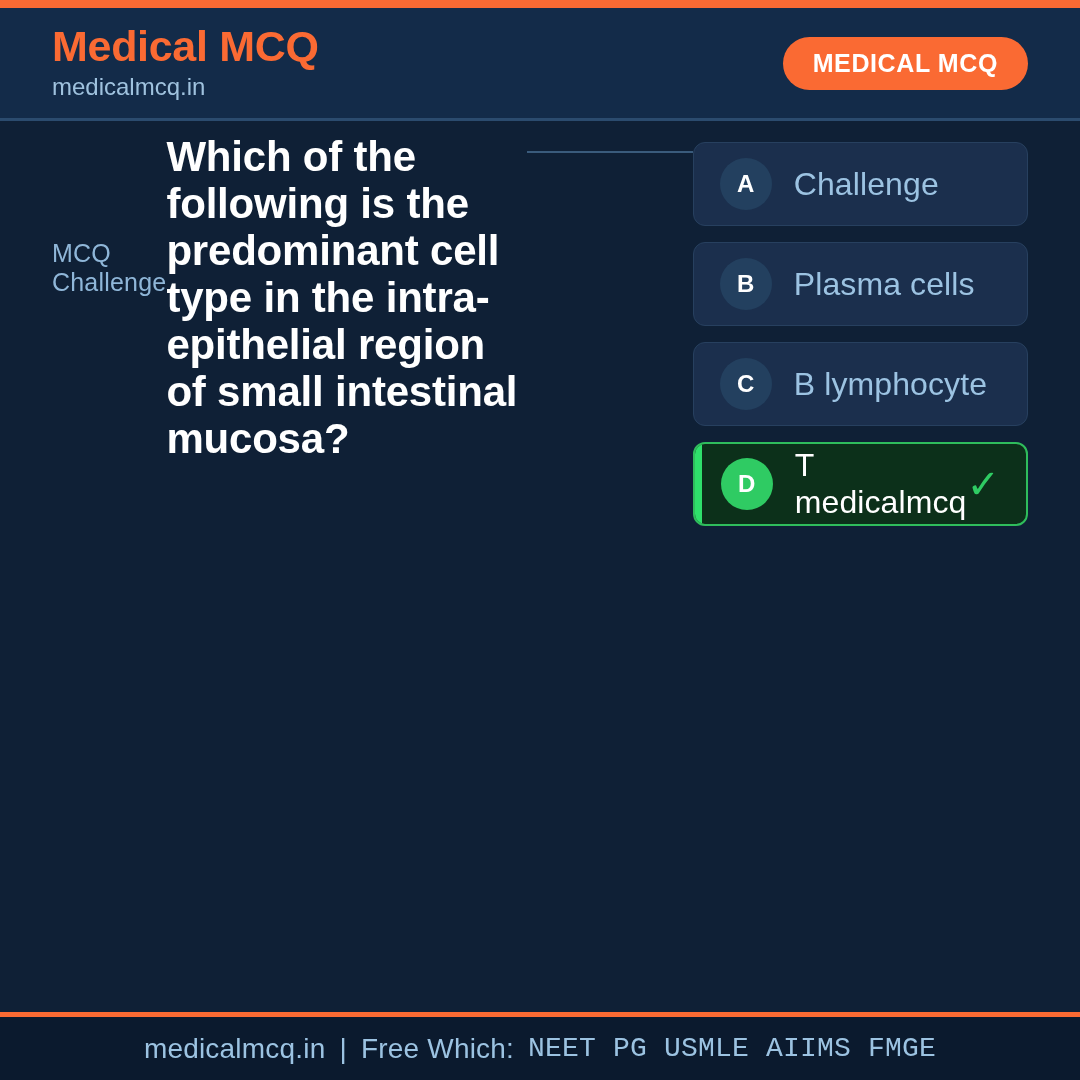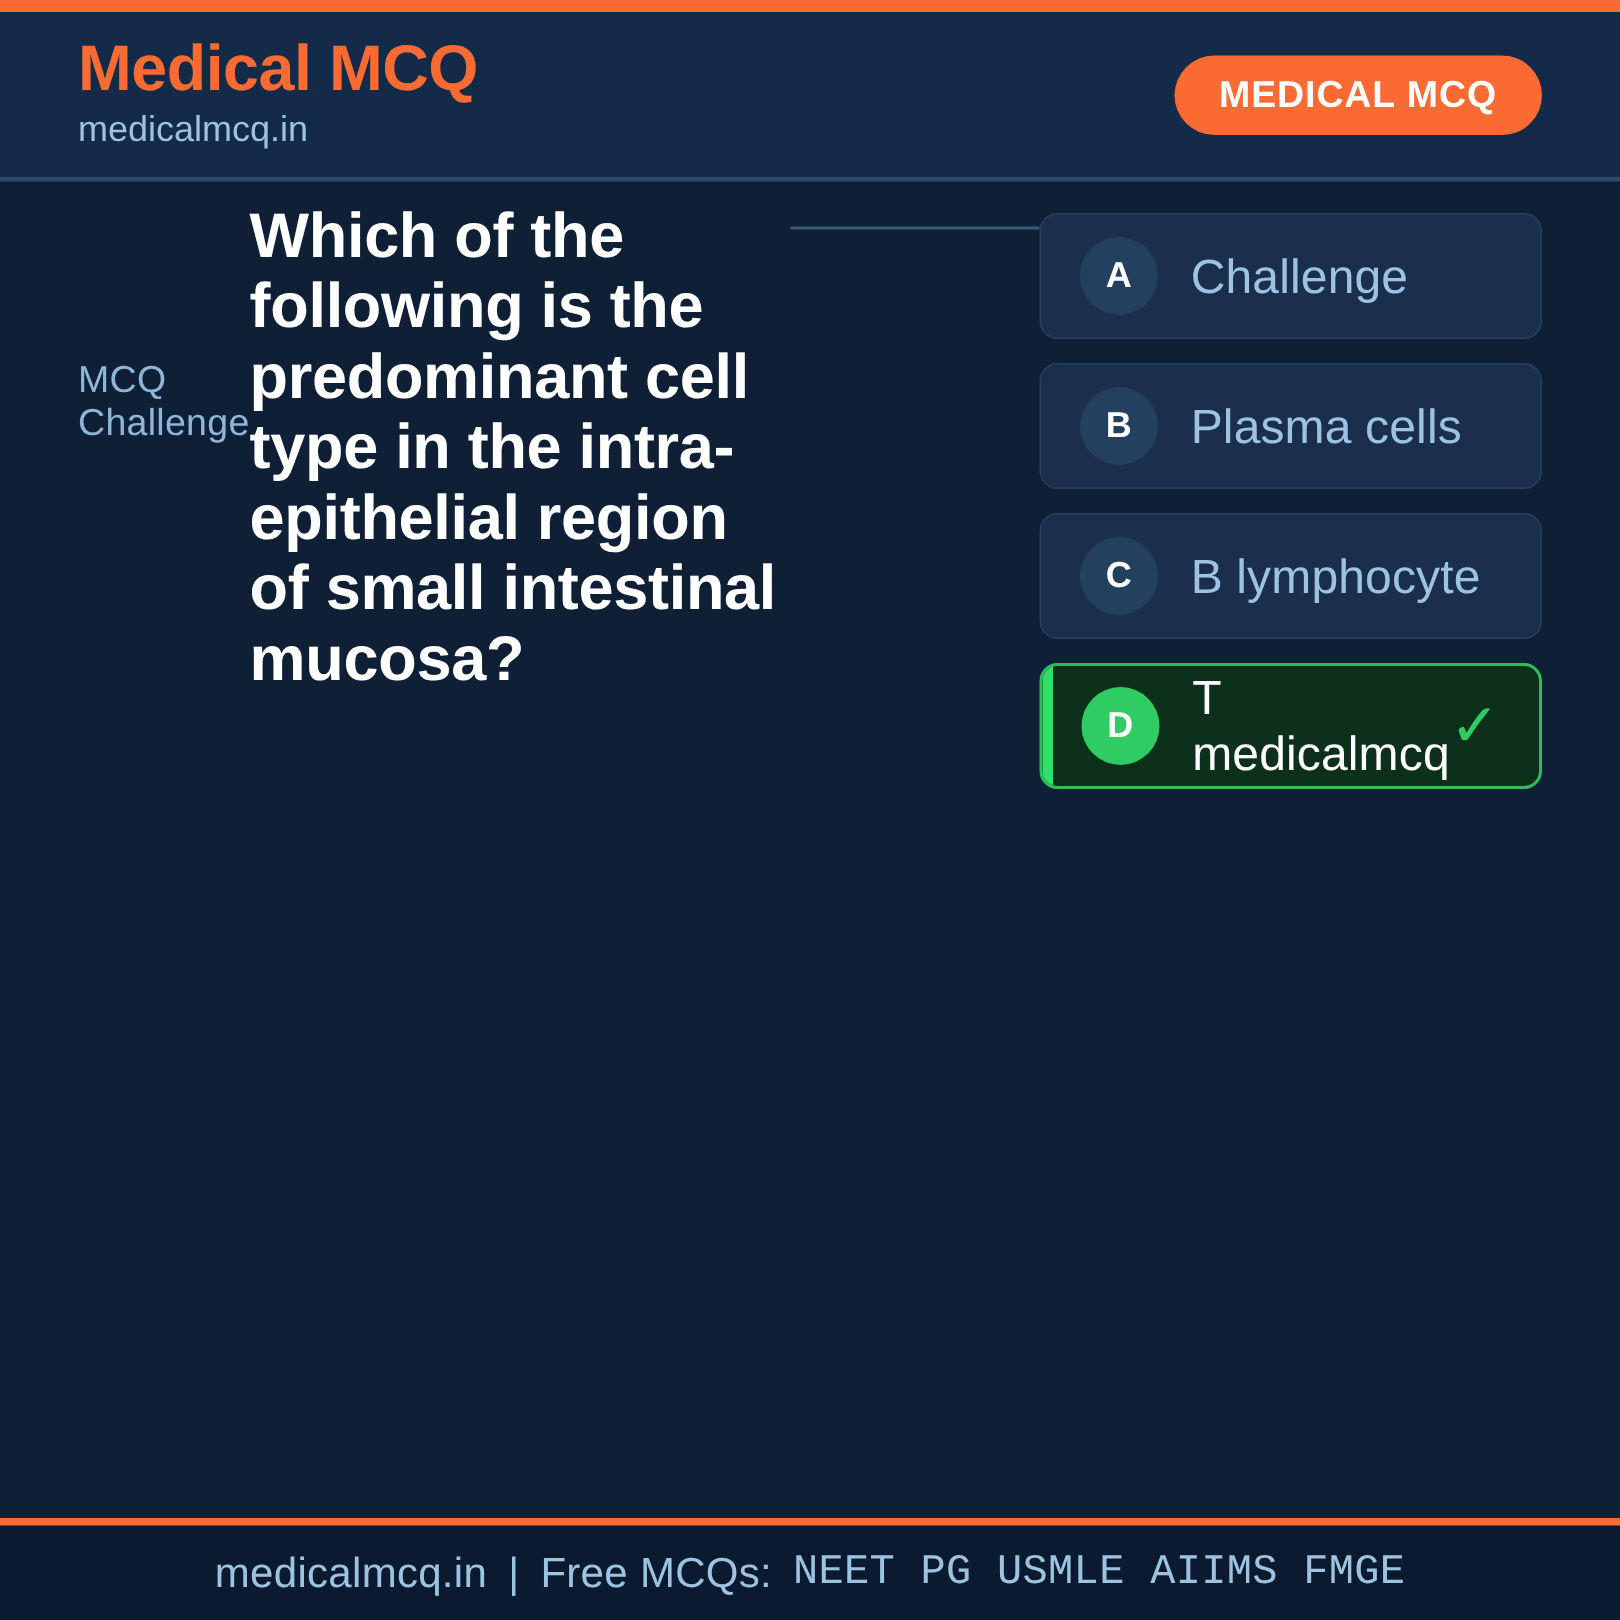--- a/index.html
+++ b/index.html
@@ -248,17 +248,17 @@
         <div class="label">T medicalmcq</div>
         <div class="tick">✓</div>
       </div>
 
     </div>
   </div>
 
   <div class="footer">
     <span class="footer-text footer-site">medicalmcq.in</span>
     <span class="footer-text footer-sep">|</span>
-    <span class="footer-text">Free MCQs:</span>
+    <span class="footer-text">Free Which:</span>
     <span class="footer-text footer-exam">NEET PG  USMLE  AIIMS  FMGE</span>
   </div>
 
 </div>
 
 </body></html>

